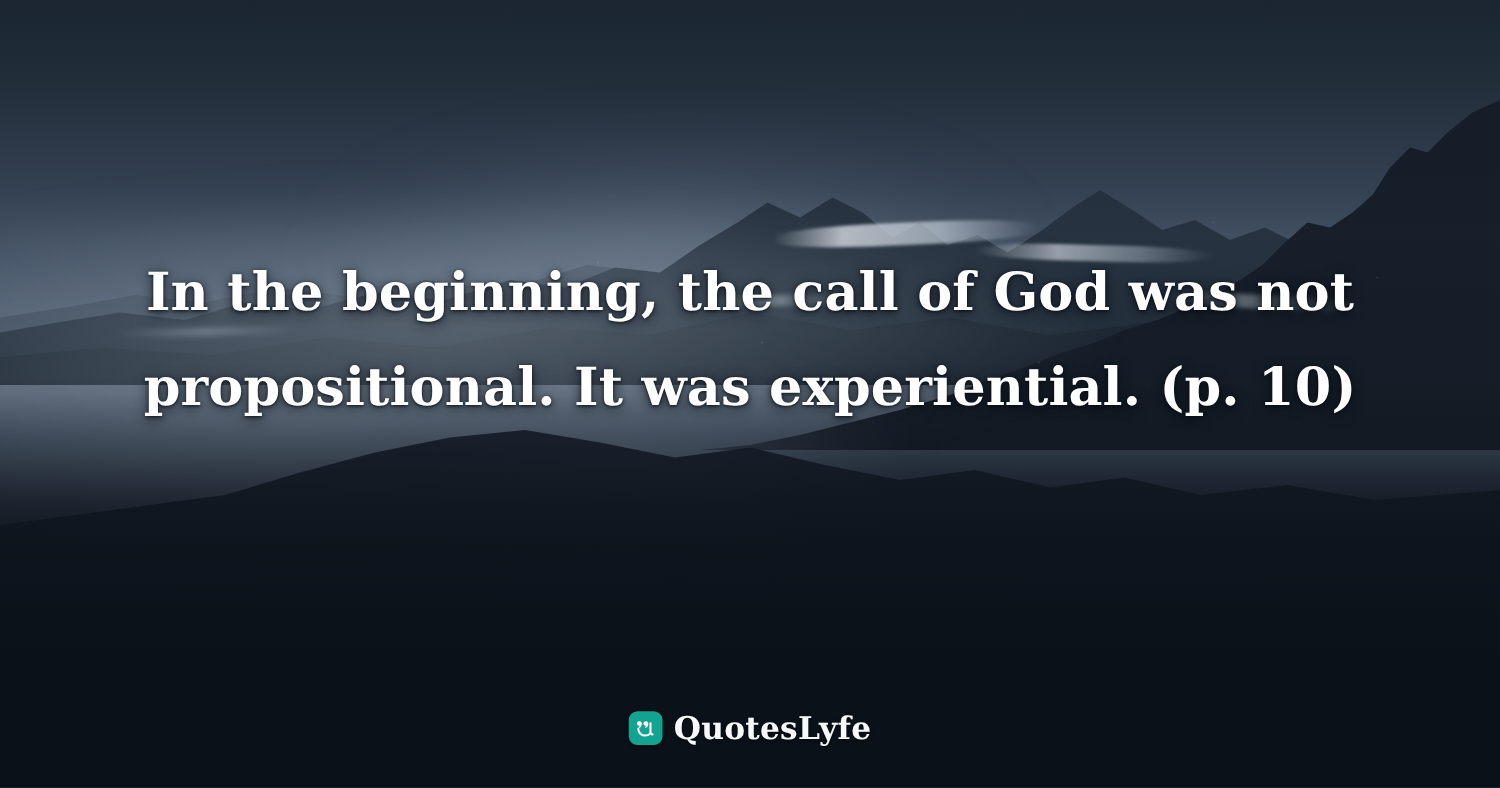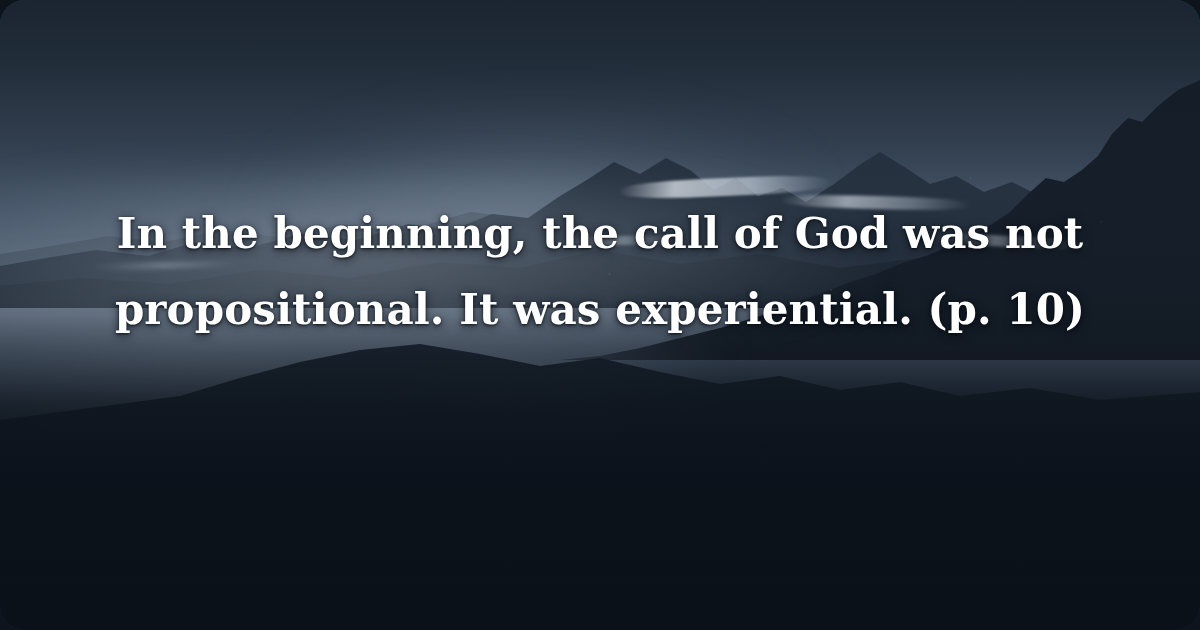--- a/index.html
+++ b/index.html
@@ -10,21 +10,20 @@
     font-family:"Liberation Serif", serif;
     overflow:hidden;
   }
 
   
   .quote-card{
     position:relative;
     width:1200px; height:630px;
     overflow:hidden;
     background:#0c4a6e;
-    border-radius:25px;
   }
 
   
   .photo-bg{
     position:absolute; inset:0;
     background:
       linear-gradient(180deg,
         #222e3d 0%,
         #2a3645 10%,
         #3b4a5c 24%,
@@ -217,14 +216,27 @@
     <div class="foreground-fade"></div>
   </div>
 
   <div class="scrim"></div>
 
   <div class="quote-block">
     <div class="quote-text">In the beginning, the call of God was not
 propositional. It was experiential. (p. 10)</div>
   </div>
 
+  <div class="brand">
+    <span class="brand-mark">
+      <svg width="19" height="19" viewBox="0 0 24 24" aria-hidden="true">
+
+        <path d="M5.4 5.0 c-1.25 0 -2.25 1.0 -2.25 2.25 c0 1.25 1.0 2.25 2.25 2.25 c0.25 0 0.5 -0.05 0.72 -0.13 c-0.2 0.72 -0.75 1.3 -1.5 1.55 l0.5 1.15 c1.85 -0.6 3.0 -2.2 3.0 -4.25 l0 -0.57 c0 -1.25 -1.0 -2.25 -2.25 -2.25 z" fill="#ffffff"></path>
+        <path d="M12.0 5.0 c-1.25 0 -2.25 1.0 -2.25 2.25 c0 1.25 1.0 2.25 2.25 2.25 c0.25 0 0.5 -0.05 0.72 -0.13 c-0.2 0.72 -0.75 1.3 -1.5 1.55 l0.5 1.15 c1.85 -0.6 3.0 -2.2 3.0 -4.25 l0 -0.57 c0 -1.25 -1.0 -2.25 -2.25 -2.25 z" fill="#ffffff"></path>
+
+        <path d="M4.6 12.6 c0.0 4.1 3.2 6.9 7.0 6.9 c2.1 0 3.9 -0.85 5.1 -2.25" fill="none" stroke="#ffffff" stroke-width="2.1" stroke-linecap="round"></path>
+        <path d="M16.9 7.0 c0 0 0 6.6 0 8.6 c0 1.6 0.9 2.6 2.2 2.9" fill="none" stroke="#ffffff" stroke-width="2.1" stroke-linecap="round"></path>
+      </svg>
+    </span>
+    <span class="brand-name">QuotesLyfe</span>
+  </div>
 
 </div>
 
 </body></html>

